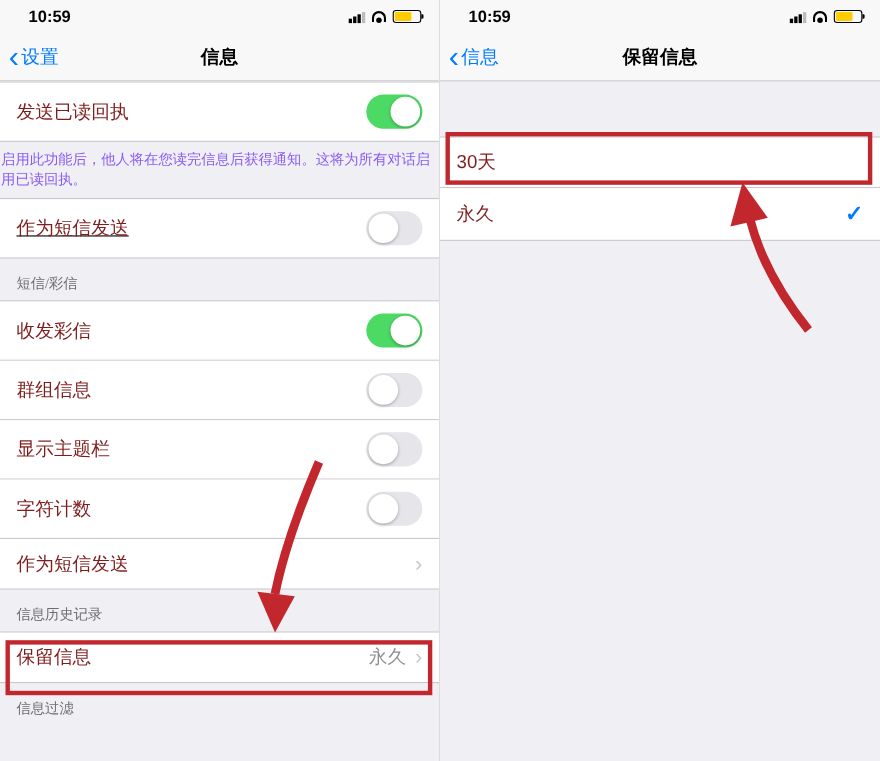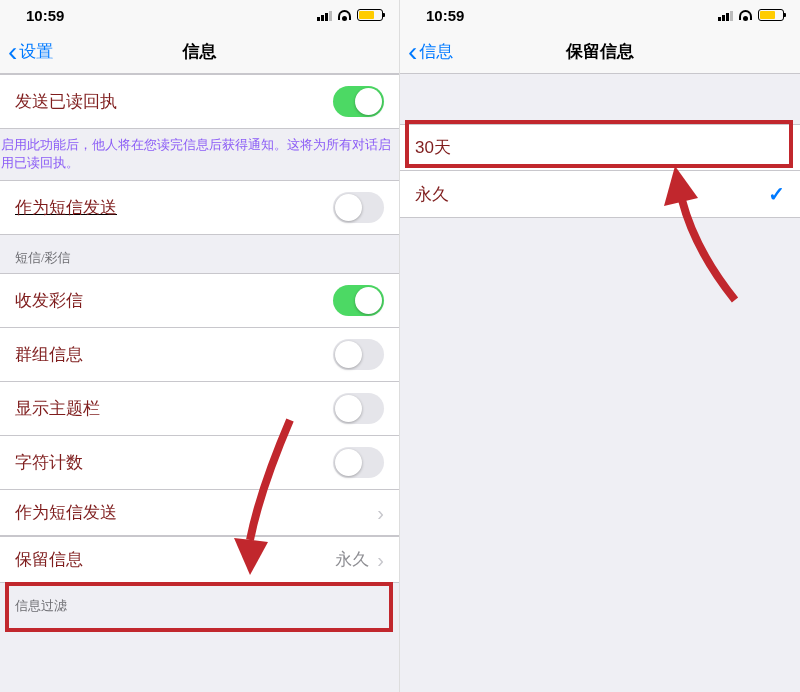--- a/index.html
+++ b/index.html
@@ -214,20 +214,21 @@
       <span class="label">字符计数</span>
       <div class="switch">
           <div class="knob"></div>
         </div>
     </div>
     <div class="cell">
       <span class="label">作为短信发送</span>
       <span class="chevron-right">›</span>
     </div>
 
+    <div class="group-header">信息历史记录</div>
 
     <div class="cell" style="border-top:1px solid #c8c7cc;">
       <span class="label">保留信息</span>
       <div class="right">
         <span class="value">永久</span>
         <span class="chevron-right">›</span>
       </div>
     </div>
 
     <div class="group-header">信息过滤</div>

